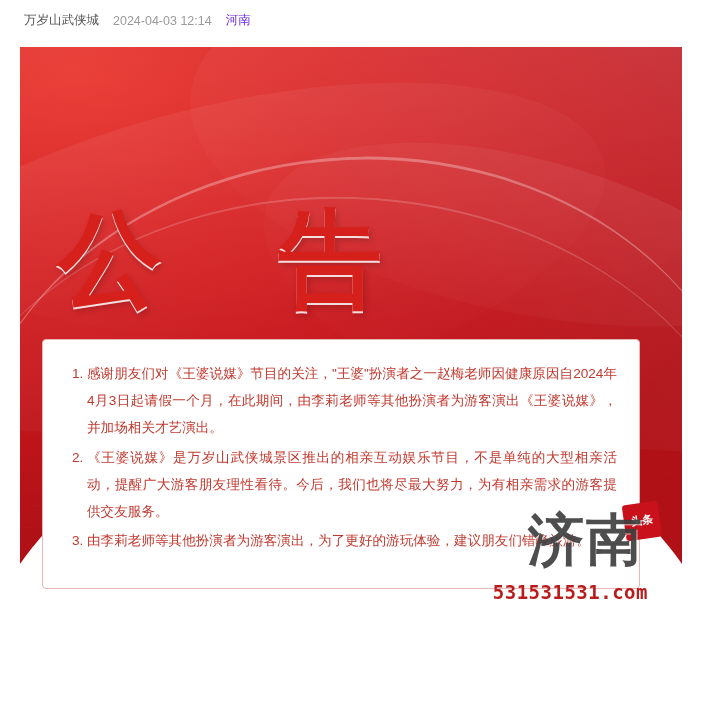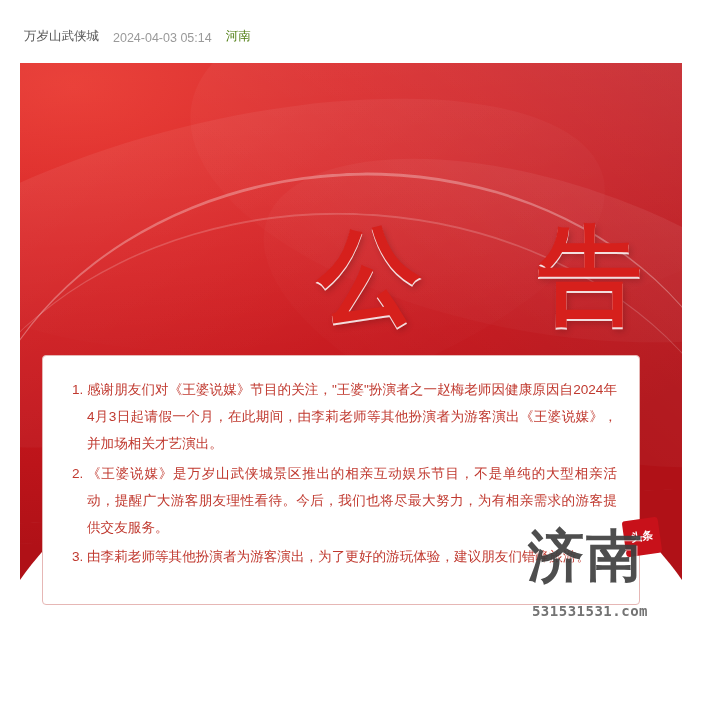--- a/index.html
+++ b/index.html
@@ -26,32 +26,32 @@
     font-size: 22px;
     font-weight: 700;
     color: #1a1a1a;
     letter-spacing: 0.5px;
     padding-top: 22px;
     padding-left: 4px;
     line-height: 1.3;
   }
   .meta-row {
     display: flex;
-    align-items: flex-end;
+    align-items: center;
     gap: 14px;
     padding-left: 4px;
-    margin-top: 28px;
+    margin-top: 12px;
     font-size: 12.5px;
     color: #8a8a8a;
   }
   .meta-source {
     color: #555;
   }
   .meta-time { color: #9a9a9a; }
-  .meta-loc { color: #4d7c0f; }
+  .meta-loc { color: #6d28d9; }
 
   
   .poster {
     position: relative;
     margin-top: 18px;
     width: 662px;
     height: 578px;
     background: #ffffff;
     overflow: hidden;
   }
@@ -147,21 +147,21 @@
     border-top: 2px solid rgba(255,255,255,0.18);
     border-radius: 50% 50% 0 0 / 100% 100% 0 0;
     transform: rotate(2deg);
   }
 
   .poster-heading {
     position: absolute;
     left: 0;
     right: 0;
     top: 160px;
-    text-align: right;
+    text-align: left;
     font-family: "DejaVu Serif", "Liberation Serif", serif;
     font-weight: 700;
     font-size: 104px;
     letter-spacing: 40px;
     color: #d6201c;
     text-shadow:
       0 2px 0 rgba(255,255,255,0.85),
       2px 4px 6px rgba(0,0,0,0.18);
     line-height: 1;
     padding-left: 38px;
@@ -234,35 +234,35 @@
     text-align: center;
     transform: rotate(-8deg);
     padding: 2px;
     box-sizing: border-box;
   }
   .wm-sub {
     position: absolute;
     right: 14px;
     bottom: -20px;
     font-family: "DejaVu Sans Mono", monospace;
-    font-size: 14px;
-    font-weight: 700;
-    color: #737373;
+    font-size: 19px;
+    font-weight: 700;
+    color: #b91c1c;
     letter-spacing: 0.5px;
   }
 </style>
 </head>
 <body>
 
 <div class="page">
 
 
   <div class="meta-row">
     <span class="meta-source">万岁山武侠城</span>
-    <span class="meta-time">2024-04-03 05:14</span>
+    <span class="meta-time">2024-04-03 12:14</span>
     <span class="meta-loc">河南</span>
   </div>
 
   <div class="poster">
     <div class="poster-red"></div>
     <div class="ribbon ribbon-a"></div>
     <div class="ribbon ribbon-b"></div>
     <div class="ribbon ribbon-c"></div>
     <div class="ribbon ribbon-d"></div>
     <div class="arc-line"></div>

